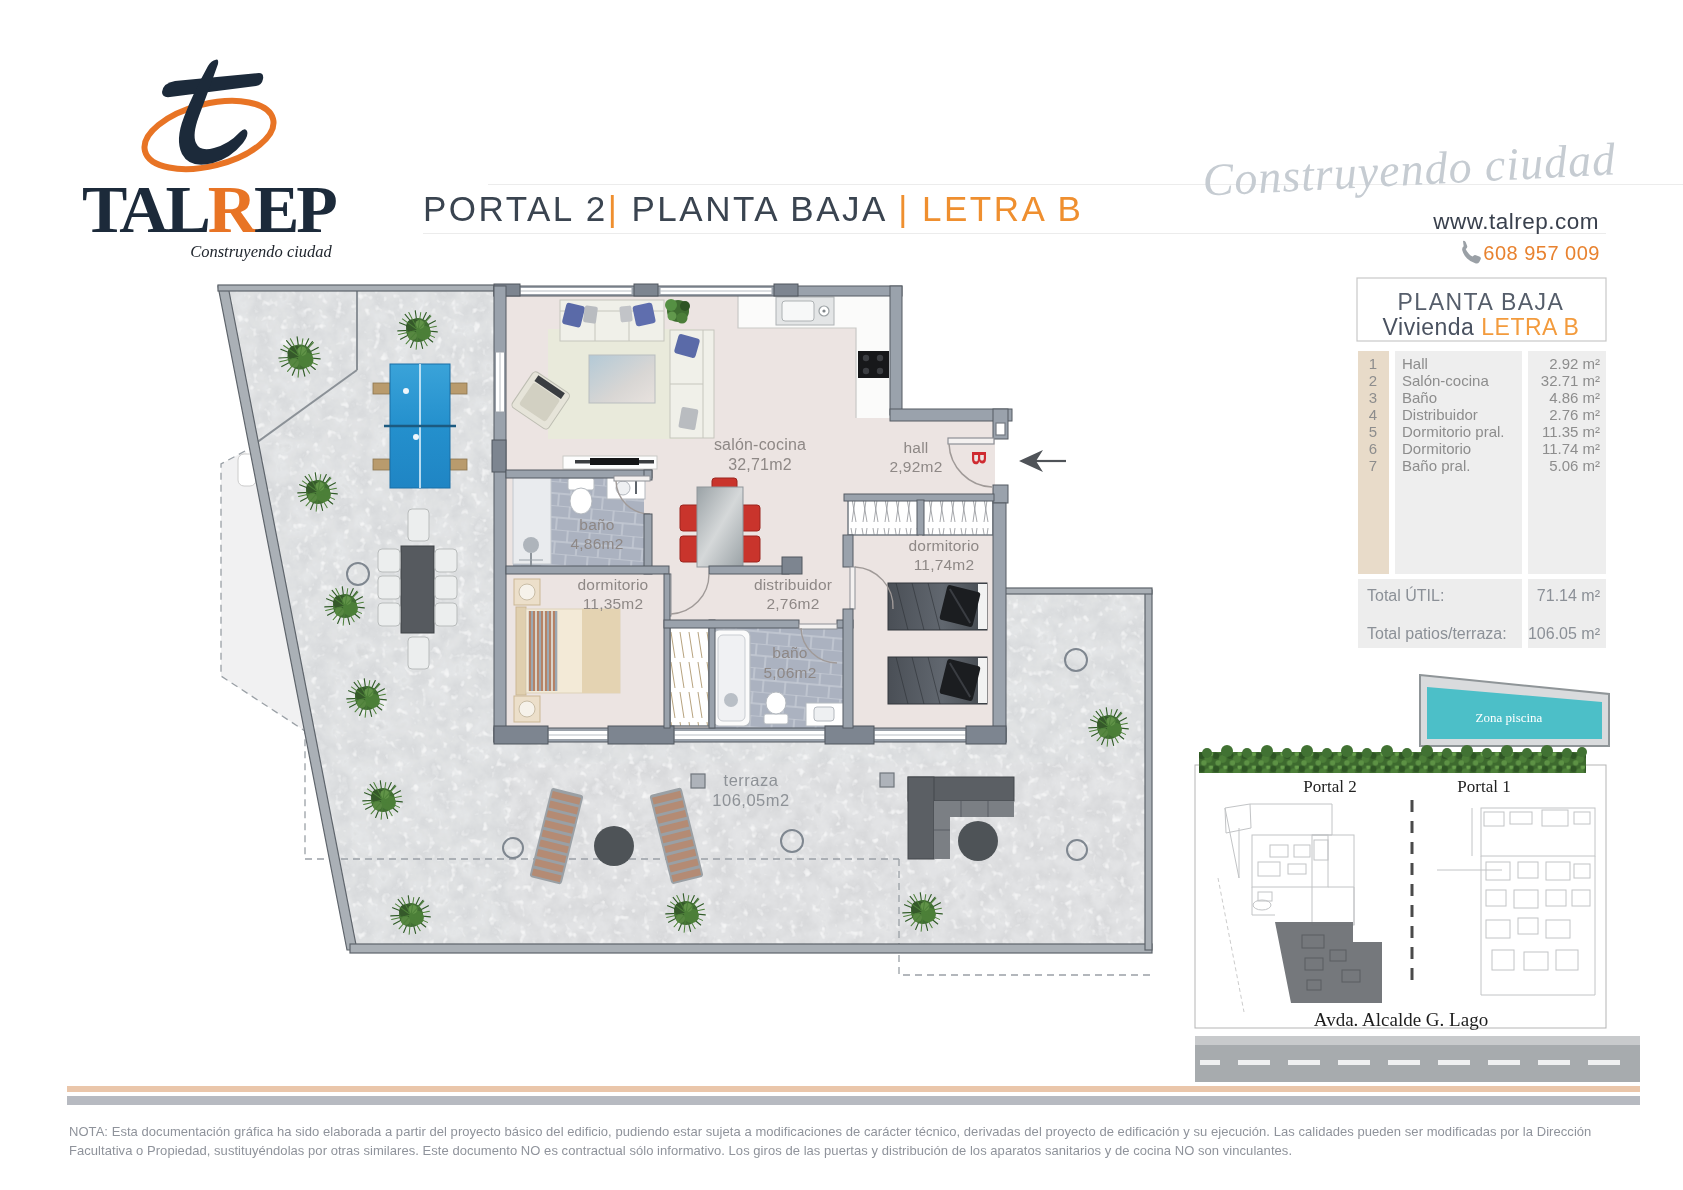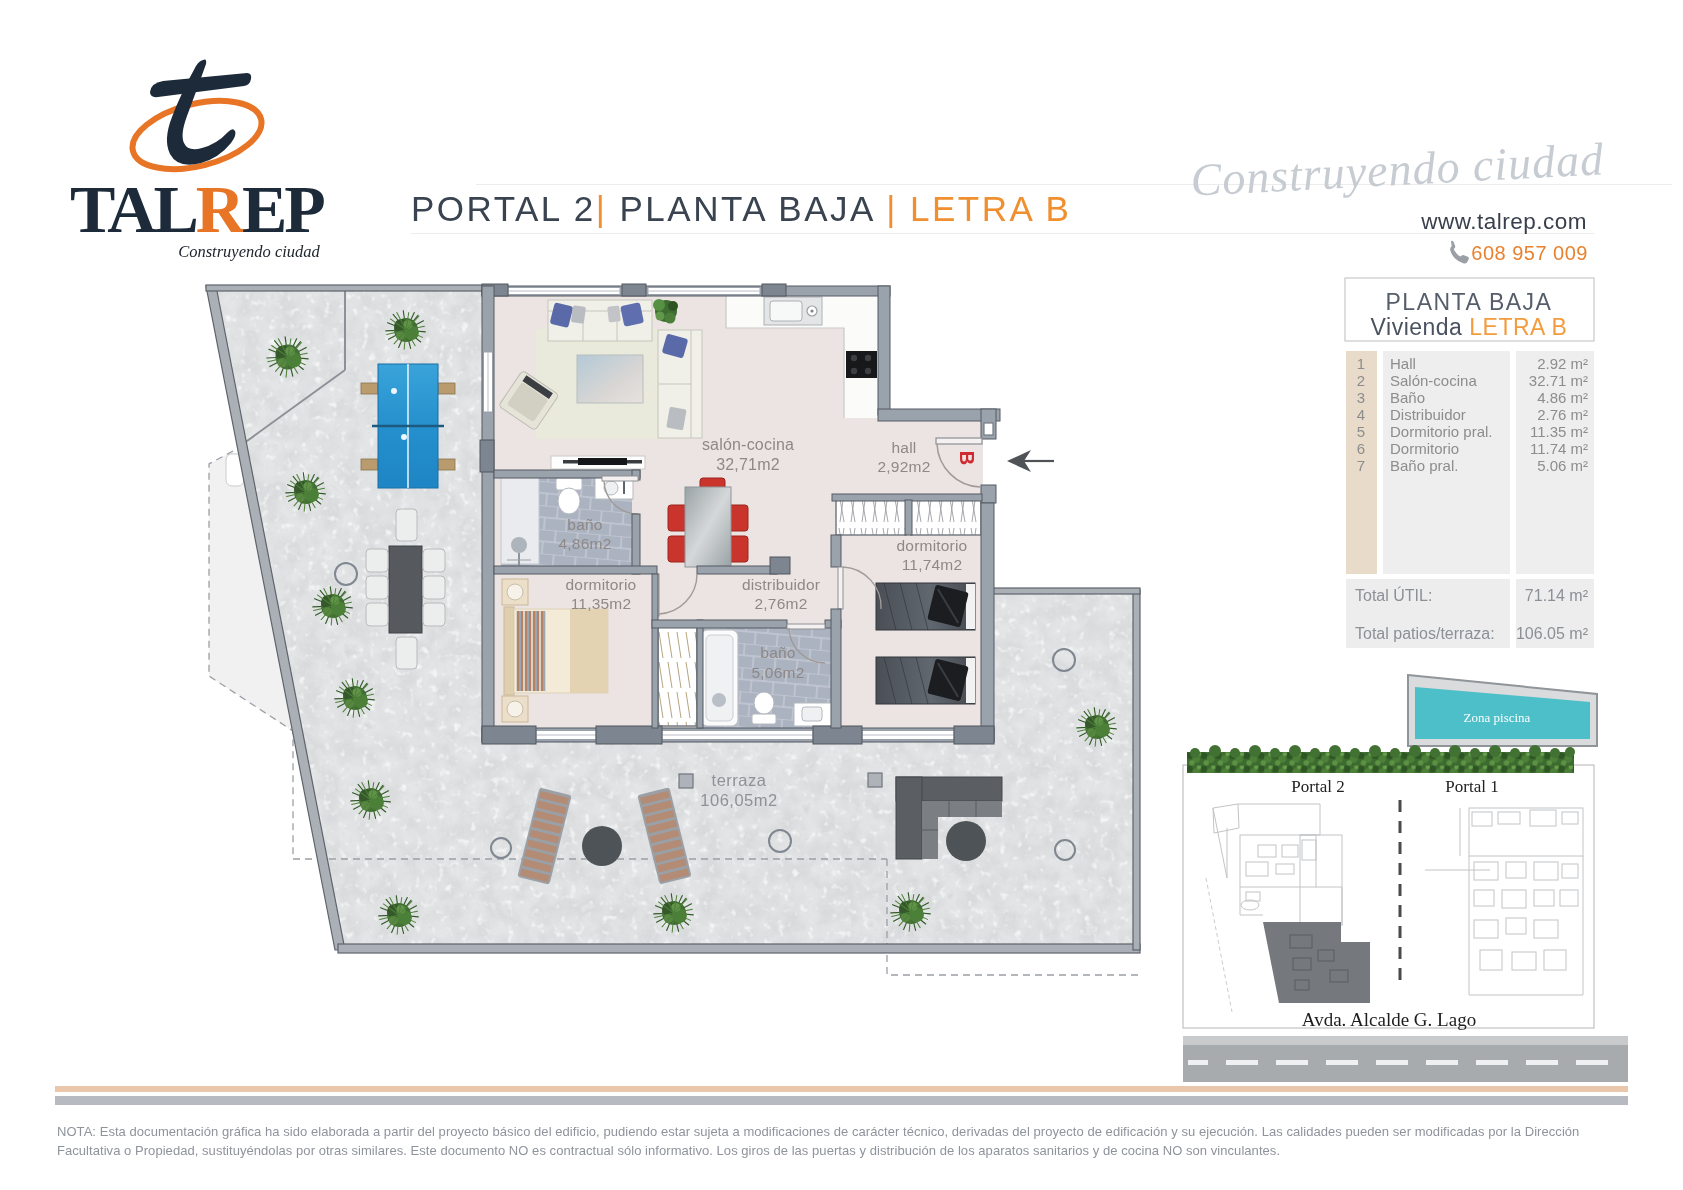--- a/index.html
+++ b/index.html
@@ -1,16 +1,16 @@
 <!DOCTYPE html>
 <html><head>
 <meta charset="utf-8">
 <style>
   html,body{margin:0;padding:0;background:#ffffff;} 
-  #page{position:relative;width:1672px;height:1190px;overflow:hidden;background:#fca5a5;}
+  #page{position:relative;width:1672px;height:1190px;overflow:hidden;background:#fca5a5;margin-left:12px;}
   svg text{font-family:"Liberation Sans",sans-serif;}
   .serif{font-family:"Liberation Serif",serif;}
 </style>
 </head>
 <body>
 <div id="page">
 <svg width="1683" height="1190" viewBox="0 0 1683 1190" xmlns="http://www.w3.org/2000/svg">
 <defs>
   <filter id="grain" x="-2%" y="-2%" width="104%" height="104%" color-interpolation-filters="sRGB">
     <feTurbulence type="fractalNoise" baseFrequency="0.05" numOctaves="4" seed="8"></feTurbulence>

